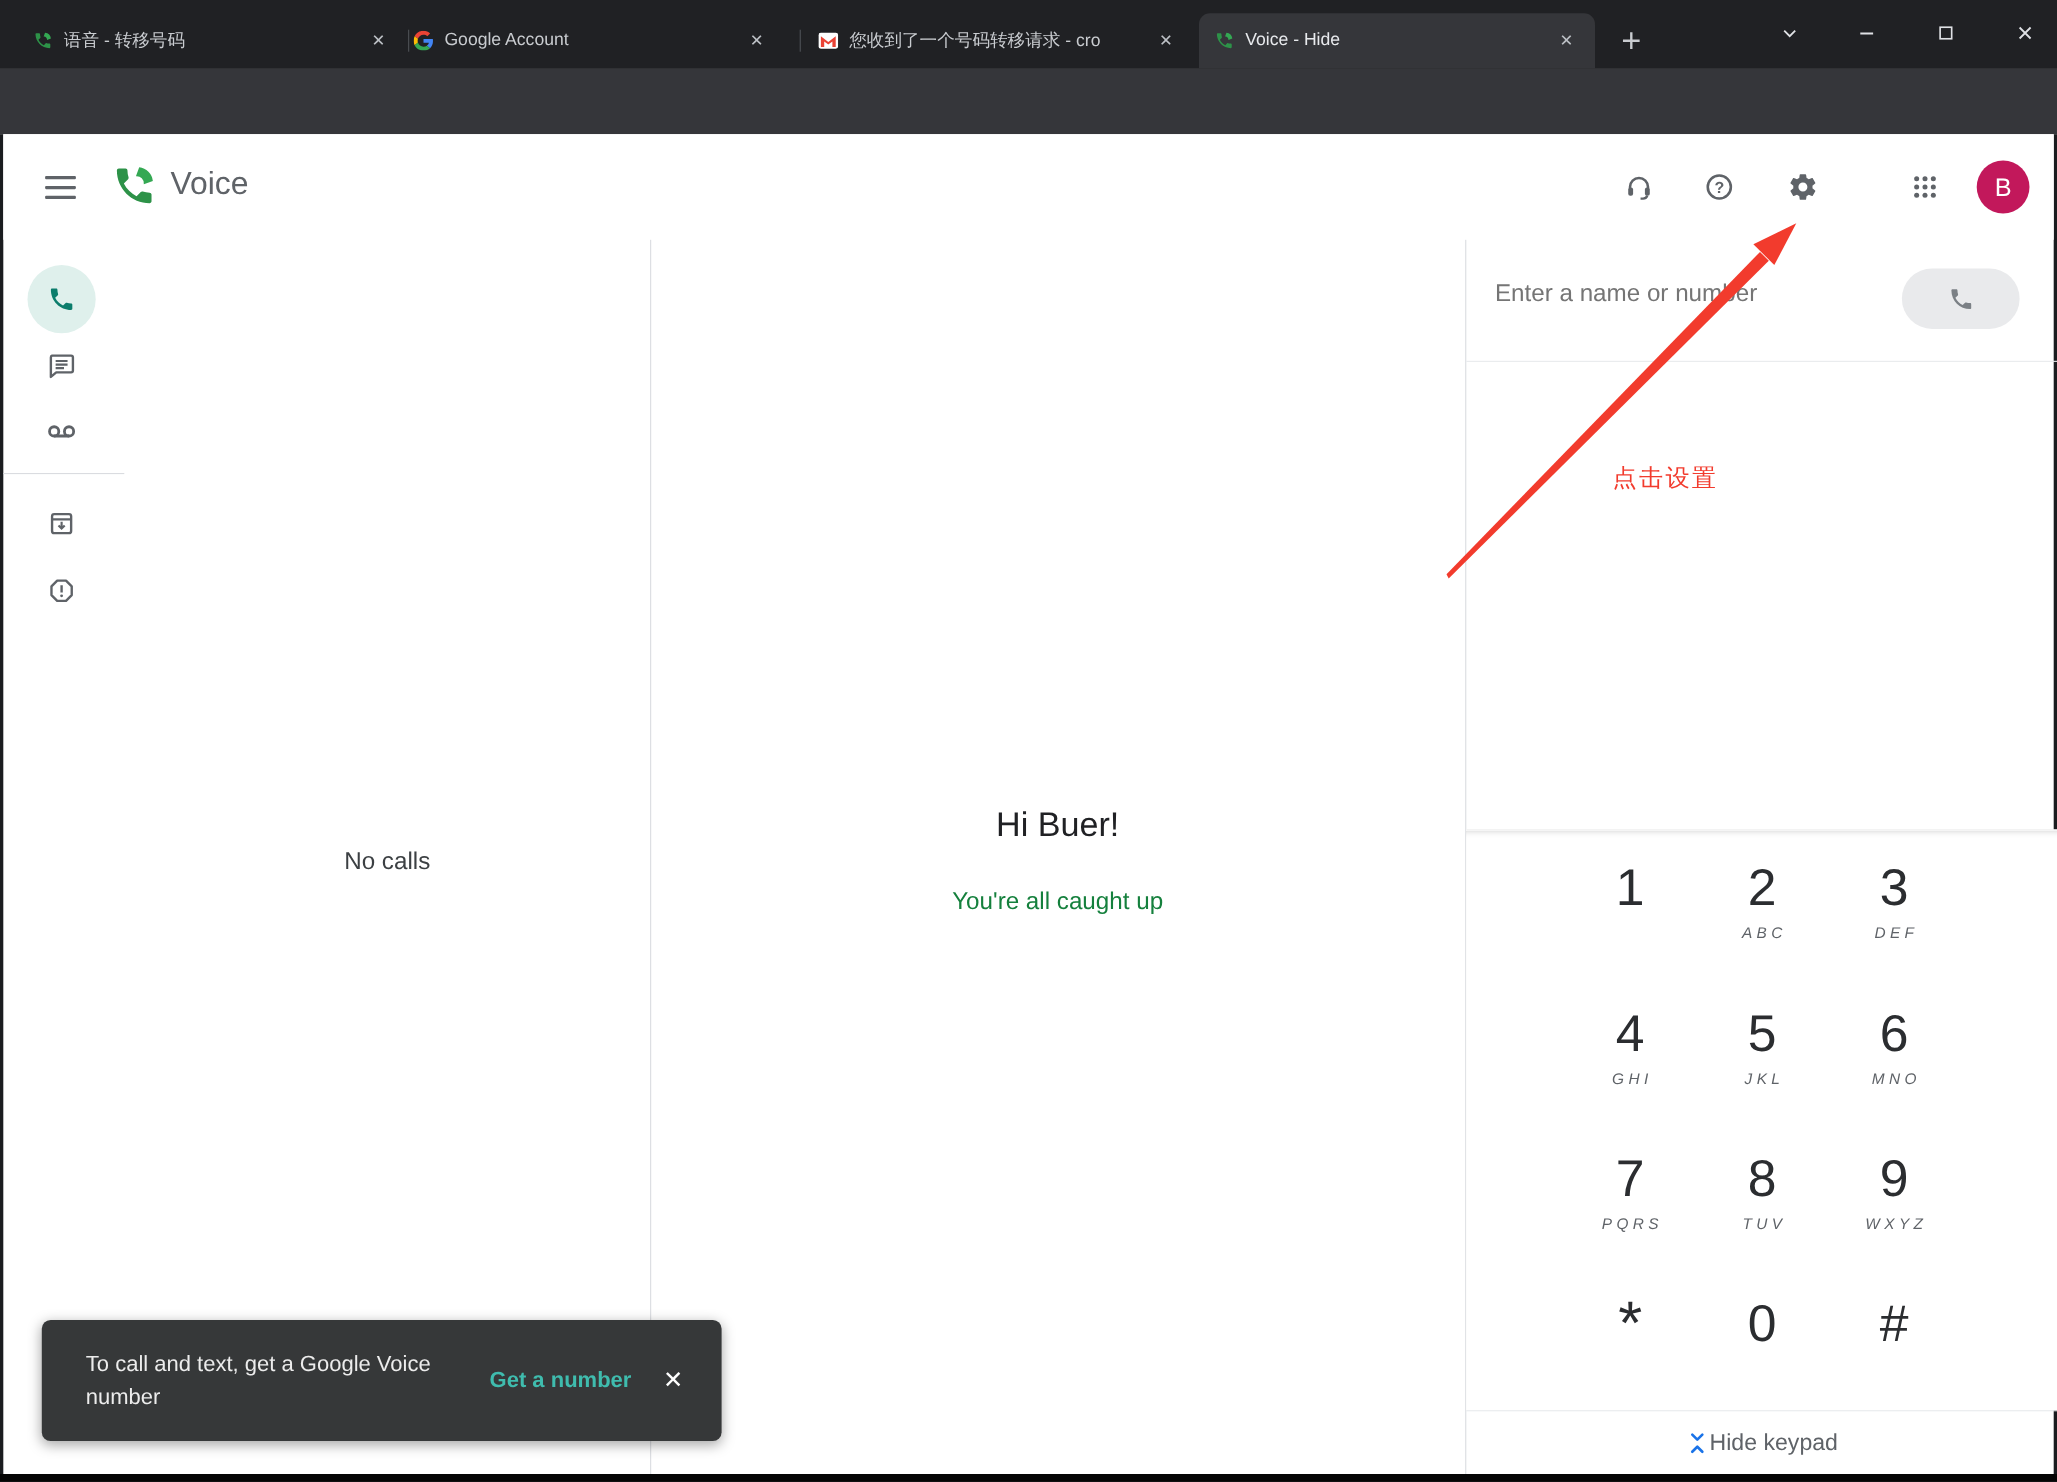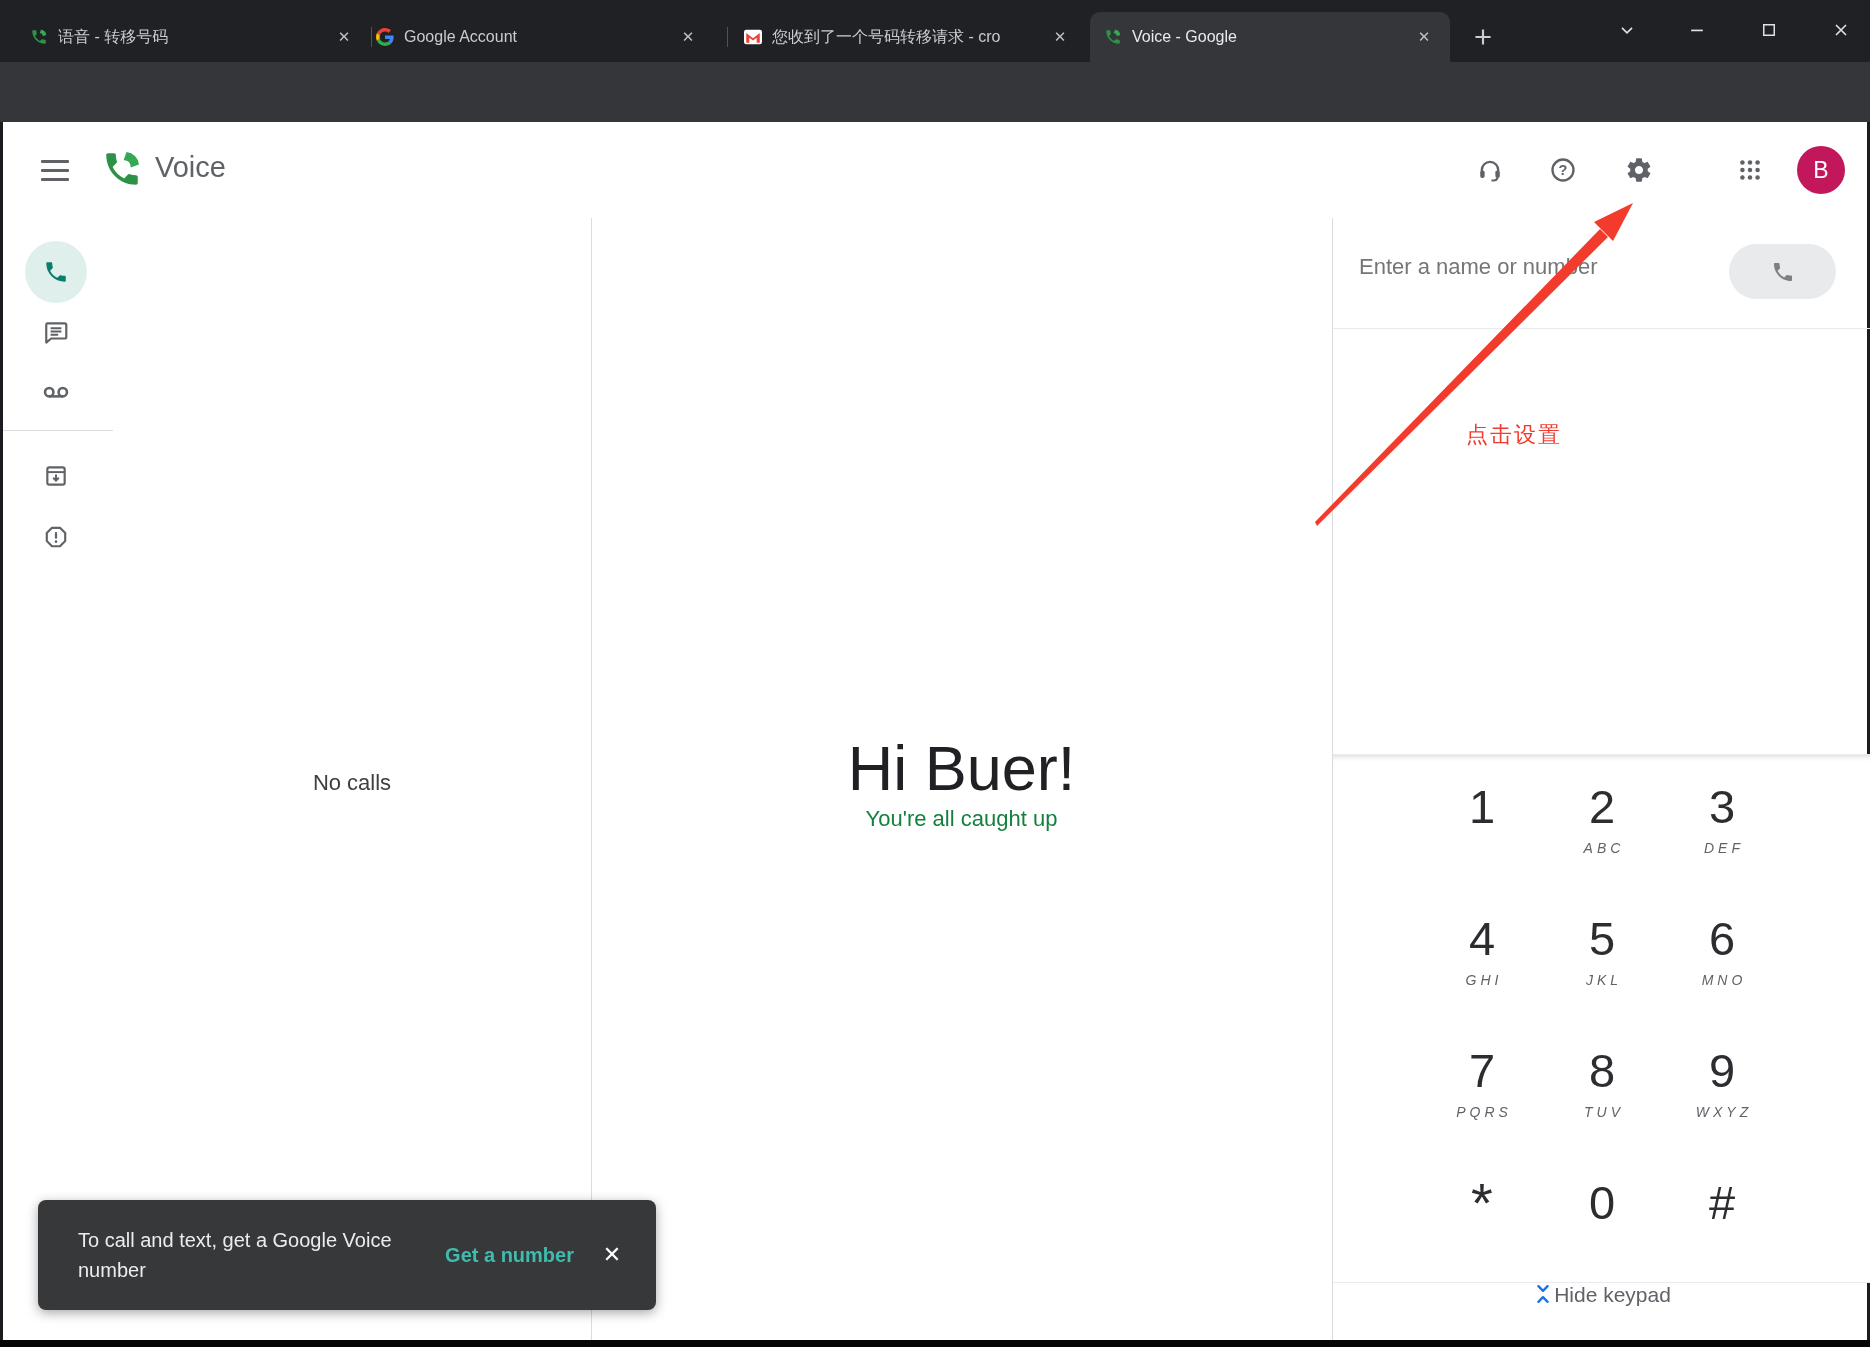--- a/index.html
+++ b/index.html
@@ -43,36 +43,36 @@
   #avatar { position:absolute; left:1794px; top:24px; width:48px; height:48px; border-radius:50%; background:#c2185b; color:#fff; display:flex; align-items:center; justify-content:center; font-size:23px; }
 
   
   .rail-btn { position:absolute; left:22px; width:62px; height:62px; display:flex; align-items:center; justify-content:center; border-radius:50%; }
   .rail-btn.active { background:#dff0ec; }
   #rail-divider { position:absolute; left:0; top:308px; width:110px; height:1px; background:#dadce0; }
 
   .vdiv { position:absolute; top:96px; width:1px; height:1122px; background:#dadce0; }
 
   #no-calls { position:absolute; left:110px; top:648px; width:478px; text-align:center; font-size:22px; color:#3c4043; }
-  #greeting { position:absolute; left:588px; top:610px; width:741px; text-align:center; font-size:63px; color:#202124; }
+  #greeting { position:absolute; left:588px; top:610px; width:741px; text-align:center; font-size:31px; color:#202124; }
   #greeting-sub { position:absolute; left:588px; top:684px; width:741px; text-align:center; font-size:22px; color:#15803d; }
 
   
   #dial-input { position:absolute; left:1356px; top:132px; font-size:22px; color:#9aa0a6; background:transparent; border:none; outline:none; width:330px; }
   #call-pill { position:absolute; left:1726px; top:122px; width:107px; height:55px; border-radius:28px; background:#e9eaec; display:flex; align-items:center; justify-content:center; }
   #dial-divider { position:absolute; left:1330px; top:206px; width:537px; height:1px; background:#e8eaed; }
 
   #keypad { position:absolute; left:1330px; top:632px; width:537px; height:528px; background:#fff; box-shadow:inset 0 7px 7px -7px rgba(0,0,0,.22); border-top:1px solid #ececec; }
   .keys { position:absolute; left:89px; top:0; width:360px; height:528px; display:grid; grid-template-columns:repeat(3,120px); grid-auto-rows:132px; }
   .key { display:flex; flex-direction:column; align-items:center; padding-top:26px; cursor:default; }
   .key .kd { font-size:47px; line-height:52px; color:#2b2d30; }
   .key .kl { font-size:14px; letter-spacing:4px; padding-left:4px; color:#5f6368; margin-top:7px; min-height:16px;font-style:italic; }
   .key.sym .kd { font-size:56px; }
   #keypad-divider { position:absolute; left:1330px; top:1160px; width:537px; height:1px; background:#e8eaed; }
-  #hide-row { position:absolute; left:1330px; top:1161px; width:537px; height:57px; display:flex; align-items:flex-start; justify-content:center; }
+  #hide-row { position:absolute; left:1330px; top:1161px; width:537px; height:57px; display:flex; align-items:center; justify-content:center; }
   #hide-row .lbl { font-size:21px; color:#5f6368; }
 
   
   #toast { position:absolute; left:35px; top:1078px; width:618px; height:110px; background:#363839; border-radius:8px; box-shadow:0 3px 12px rgba(0,0,0,.35); display:flex; align-items:center; padding:0 24px 0 40px; z-index:20; }
   #toast .msg { width:326px; font-size:20px; line-height:30px; color:#ececec; }
   #toast .action { margin-left:auto; font-size:20px; font-weight:bold; color:#3fbcae; white-space:nowrap; }
   #toast .close { width:40px; height:40px; margin-left:18px; display:flex; align-items:center; justify-content:center; color:#fff; font-size:22px; }
 
   #taskbar { position:absolute; left:0; top:1340px; width:1870px; height:7px; background:#050505; }
 
@@ -116,21 +116,21 @@
         </svg>
       <span class="title">您收到了一个号码转移请求 - cro</span>
       <span class="tab-close">✕</span>
     </div>
 
     <div class="tab active" style="left:1090px;width:360px;">
       <svg class="favicon" viewBox="0 0 24 24">
           <path d="M14.6 2.3a8 8 0 0 1 7.1 7.1l-4.7 1.7a3.7 3.7 0 0 0-4.1-4.1z" fill="#34a853"></path>
           <path d="M6.62 10.79c1.44 2.83 3.76 5.14 6.59 6.59l2.2-2.2c.27-.27.67-.36 1.02-.24 1.12.37 2.33.57 3.57.57.55 0 1 .45 1 1V20c0 .55-.45 1-1 1-9.39 0-17-7.61-17-17 0-.55.45-1 1-1h3.5c.55 0 1 .45 1 1 0 1.25.2 2.45.57 3.57.11.35.03.74-.24 1.02l-2.21 2.2z" fill="#2d9248"></path>
         </svg>
-      <span class="title">Voice - Google</span>
+      <span class="title">Voice - Hide</span>
       <span class="tab-close">✕</span>
     </div>
 
     <div id="new-tab-btn">
       <svg width="26" height="26" viewBox="0 0 24 24">
           <path d="M12 5v14M5 12h14" stroke="#c9ccd0" stroke-width="2" fill="none"></path>
         </svg>
     </div>
 
     <div class="winctl" style="left:1601px;">

